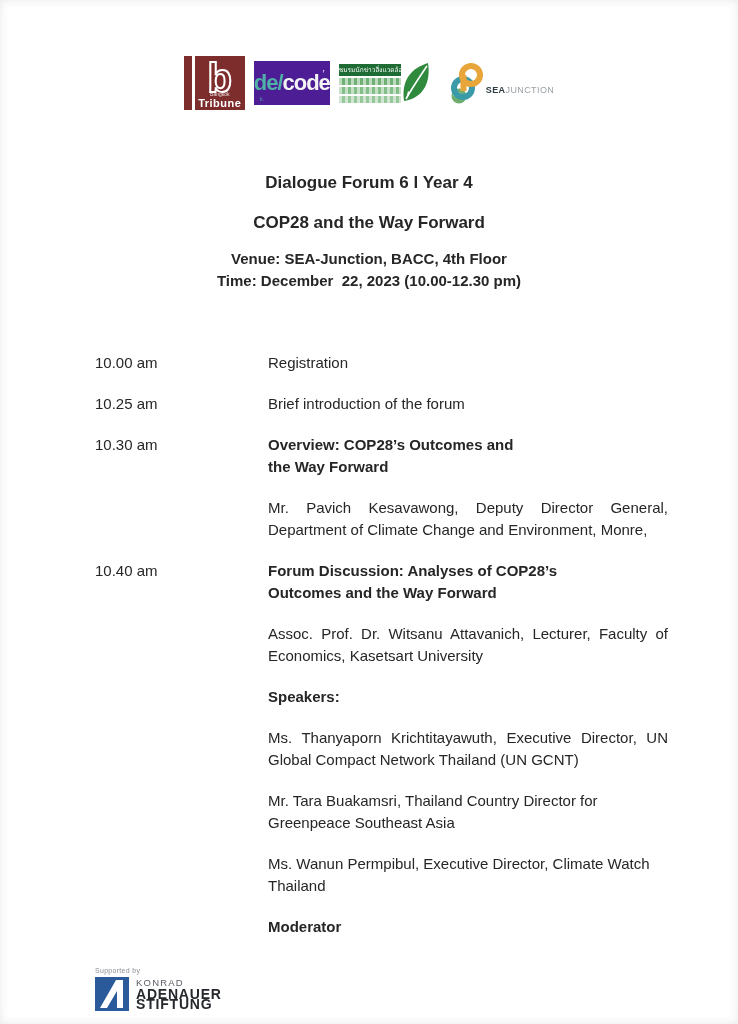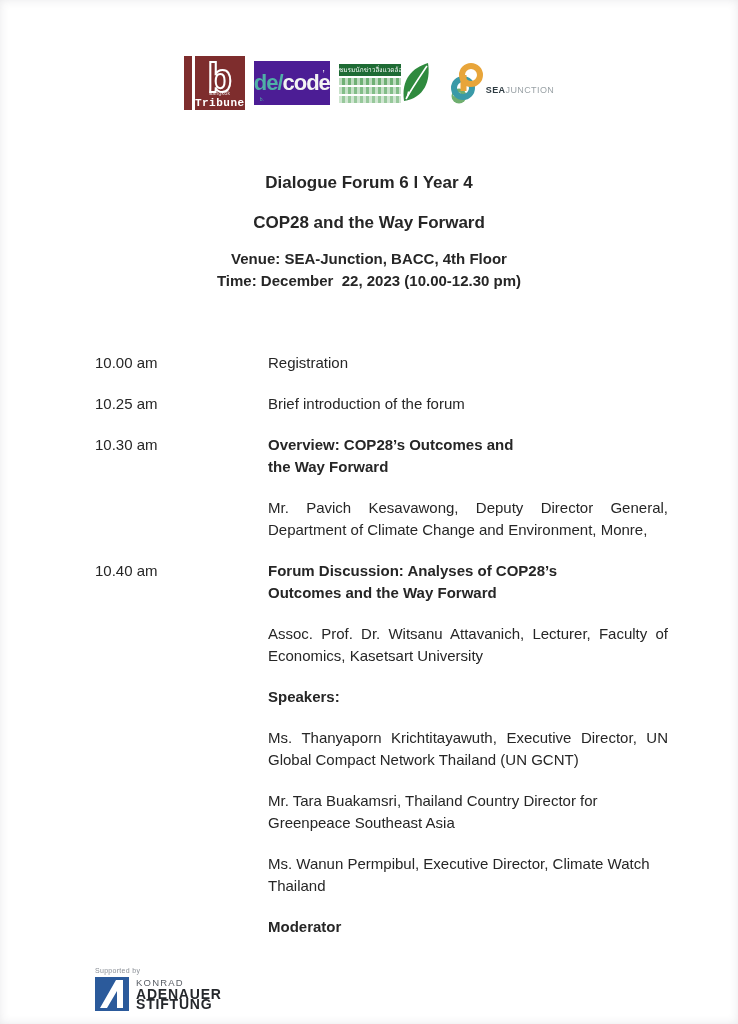--- a/index.html
+++ b/index.html
@@ -30,21 +30,21 @@
   .logo-bt .square {
     position: relative; width: 50px; background: #7e2d2d;
     display: flex; align-items: flex-start; justify-content: center;
   }
   .logo-bt .b-letter {
     font-size: 40px; line-height: 44px; font-weight: bold;
     color: #7e2d2d; -webkit-text-stroke: 2px #fff; text-stroke: 2px #fff;
   }
   .logo-bt .bt-sub {
     position: absolute; bottom: 2px; left: 0; right: 0; text-align: center;
-    color: #fff; line-height: 10px; font-family: Liberation Mono, monospace;
+    color: #fff; line-height: 10px;
   }
   .logo-bt .bt-sub .small { font-size: 5px; display: block; line-height: 5px; opacity: .85; }
   .logo-bt .bt-sub .big { font-size: 11px; font-weight: bold; letter-spacing: .5px; }
 
   
   .logo-decode {
     width: 76px; height: 44px; background: #4c1d95;
     display: flex; align-items: center; justify-content: center;
     position: relative;
   }

